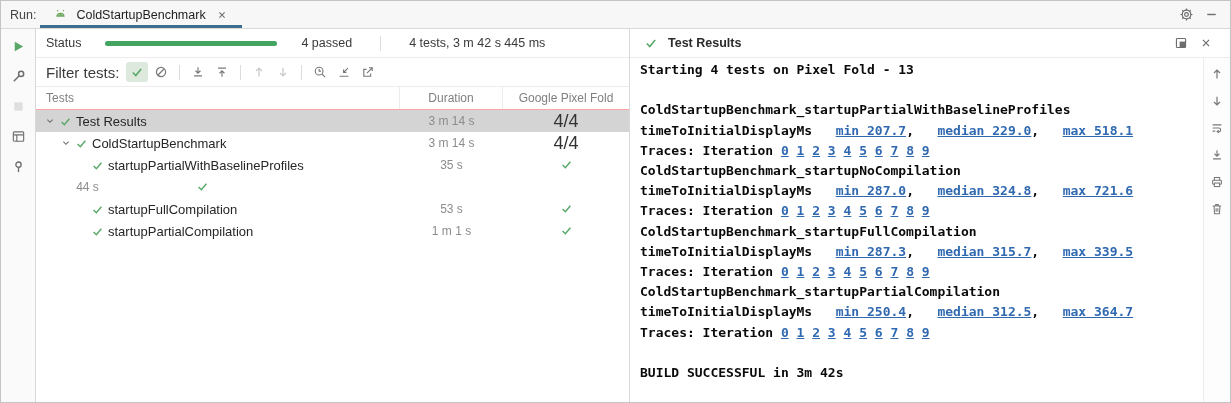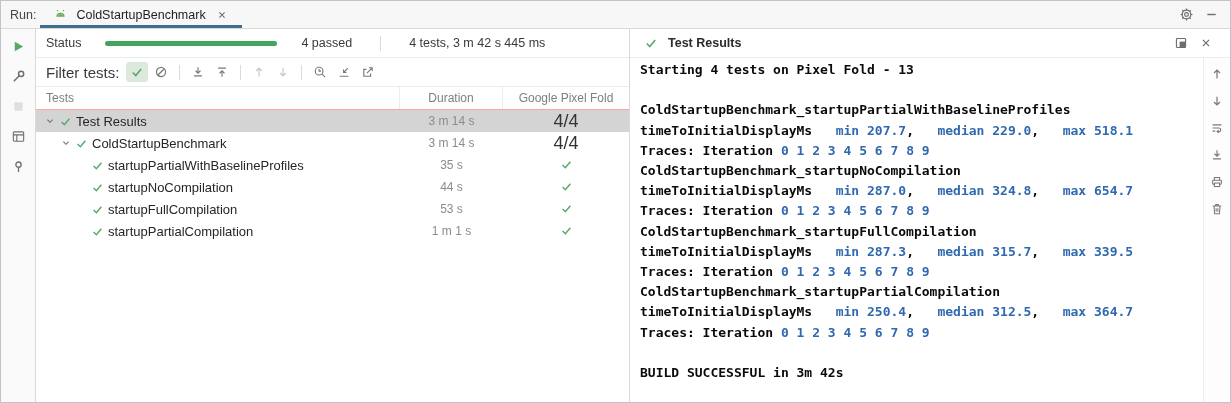--- a/index.html
+++ b/index.html
@@ -62,21 +62,21 @@
 
   
   .right-panel { flex:1; display:flex; flex-direction:column; min-width:0; background:#fff; }
   .console-header { flex:0 0 29px; display:flex; align-items:center; gap:6px; padding:0 5px 0 10px;
                     border-bottom:1px solid #ECECEC; font-size:12.5px; font-weight:600; color:#2B2B2B; }
   .console-body { flex:1; display:flex; min-height:0; }
   .console { flex:1; min-width:0; overflow:hidden; padding:2px 0 0 10px;
              font-family:"DejaVu Sans Mono","Liberation Mono",monospace; font-size:13px;
              font-weight:bold; line-height:20.2px; color:#0A0A0A; }
   .console-line { white-space:pre; }
-  .console-link { color:var(--link-blue,#3069B0); cursor:pointer; }
+  .console-link { color:var(--link-blue,#3069B0); text-decoration:underline; cursor:pointer; }
   .right-strip { flex:0 0 27px; border-left:1px solid #ECECEC; display:flex; flex-direction:column;
                  align-items:center; padding-top:6px; gap:7px; background:#FDFDFD; }
 </style>
 </head>
 <body>
 
 <div class="app">
 
   <div class="titlebar">
     <span class="run-label">Run:</span>
@@ -295,29 +295,20 @@
               <span class="test-label">startupPartialWithBaselineProfiles</span>
             </div>
             <div class="cell-duration">35 s</div>
             <div class="cell-result">
               <span><svg viewBox="0 0 16 16" width="13" height="13">
                   <path d="M3.2 8.6 L6.6 12 L12.8 4.6" fill="none" stroke="#59A869" stroke-width="1.8"></path>
                 </svg></span>
             </div>
           </div>
           <div class="tree-row">
-            <div class="cell-name" style="padding-left: 38px;">
-              <span class="tree-toggle"></span>
-              <span class="tree-check">
-                <svg viewBox="0 0 16 16" width="13" height="13">
-                  <path d="M3.2 8.6 L6.6 12 L12.8 4.6" fill="none" stroke="#59A869" stroke-width="1.8"></path>
-                </svg>
-              </span>
-              <span class="test-label">startupNoCompilation</span>
-            </div>
             <div class="cell-duration">44 s</div>
             <div class="cell-result">
               <span><svg viewBox="0 0 16 16" width="13" height="13">
                   <path d="M3.2 8.6 L6.6 12 L12.8 4.6" fill="none" stroke="#59A869" stroke-width="1.8"></path>
                 </svg></span>
             </div>
           </div>
           <div class="tree-row">
             <div class="cell-name" style="padding-left: 38px;">
               <span class="tree-toggle"></span>
@@ -381,21 +372,21 @@
           </div>
       </div>
       <div class="console-body">
         <div class="console" id="console-content">
             <div class="console-line"><span>Starting 4 tests on Pixel Fold - 13</span></div>
             <div class="console-line"><span>&nbsp;</span></div>
             <div class="console-line"><span>ColdStartupBenchmark_startupPartialWithBaselineProfiles</span></div>
             <div class="console-line"><span>timeToInitialDisplayMs   </span><a class="console-link">min 207.7</a><span>,   </span><a class="console-link">median 229.0</a><span>,   </span><a class="console-link">max 518.1</a></div>
             <div class="console-line"><span>Traces: Iteration </span><a class="console-link">0</a><span> </span><a class="console-link">1</a><span> </span><a class="console-link">2</a><span> </span><a class="console-link">3</a><span> </span><a class="console-link">4</a><span> </span><a class="console-link">5</a><span> </span><a class="console-link">6</a><span> </span><a class="console-link">7</a><span> </span><a class="console-link">8</a><span> </span><a class="console-link">9</a></div>
             <div class="console-line"><span>ColdStartupBenchmark_startupNoCompilation</span></div>
-            <div class="console-line"><span>timeToInitialDisplayMs   </span><a class="console-link">min 287.0</a><span>,   </span><a class="console-link">median 324.8</a><span>,   </span><a class="console-link">max 654.7</a></div>
+            <div class="console-line"><span>timeToInitialDisplayMs   </span><a class="console-link">min 287.0</a><span>,   </span><a class="console-link">median 324.8</a><span>,   </span><a class="console-link">max 721.6</a></div>
             <div class="console-line"><span>Traces: Iteration </span><a class="console-link">0</a><span> </span><a class="console-link">1</a><span> </span><a class="console-link">2</a><span> </span><a class="console-link">3</a><span> </span><a class="console-link">4</a><span> </span><a class="console-link">5</a><span> </span><a class="console-link">6</a><span> </span><a class="console-link">7</a><span> </span><a class="console-link">8</a><span> </span><a class="console-link">9</a></div>
             <div class="console-line"><span>ColdStartupBenchmark_startupFullCompilation</span></div>
             <div class="console-line"><span>timeToInitialDisplayMs   </span><a class="console-link">min 287.3</a><span>,   </span><a class="console-link">median 315.7</a><span>,   </span><a class="console-link">max 339.5</a></div>
             <div class="console-line"><span>Traces: Iteration </span><a class="console-link">0</a><span> </span><a class="console-link">1</a><span> </span><a class="console-link">2</a><span> </span><a class="console-link">3</a><span> </span><a class="console-link">4</a><span> </span><a class="console-link">5</a><span> </span><a class="console-link">6</a><span> </span><a class="console-link">7</a><span> </span><a class="console-link">8</a><span> </span><a class="console-link">9</a></div>
             <div class="console-line"><span>ColdStartupBenchmark_startupPartialCompilation</span></div>
             <div class="console-line"><span>timeToInitialDisplayMs   </span><a class="console-link">min 250.4</a><span>,   </span><a class="console-link">median 312.5</a><span>,   </span><a class="console-link">max 364.7</a></div>
             <div class="console-line"><span>Traces: Iteration </span><a class="console-link">0</a><span> </span><a class="console-link">1</a><span> </span><a class="console-link">2</a><span> </span><a class="console-link">3</a><span> </span><a class="console-link">4</a><span> </span><a class="console-link">5</a><span> </span><a class="console-link">6</a><span> </span><a class="console-link">7</a><span> </span><a class="console-link">8</a><span> </span><a class="console-link">9</a></div>
             <div class="console-line"><span>&nbsp;</span></div>
             <div class="console-line"><span>BUILD SUCCESSFUL in 3m 42s</span></div>
           </div>

